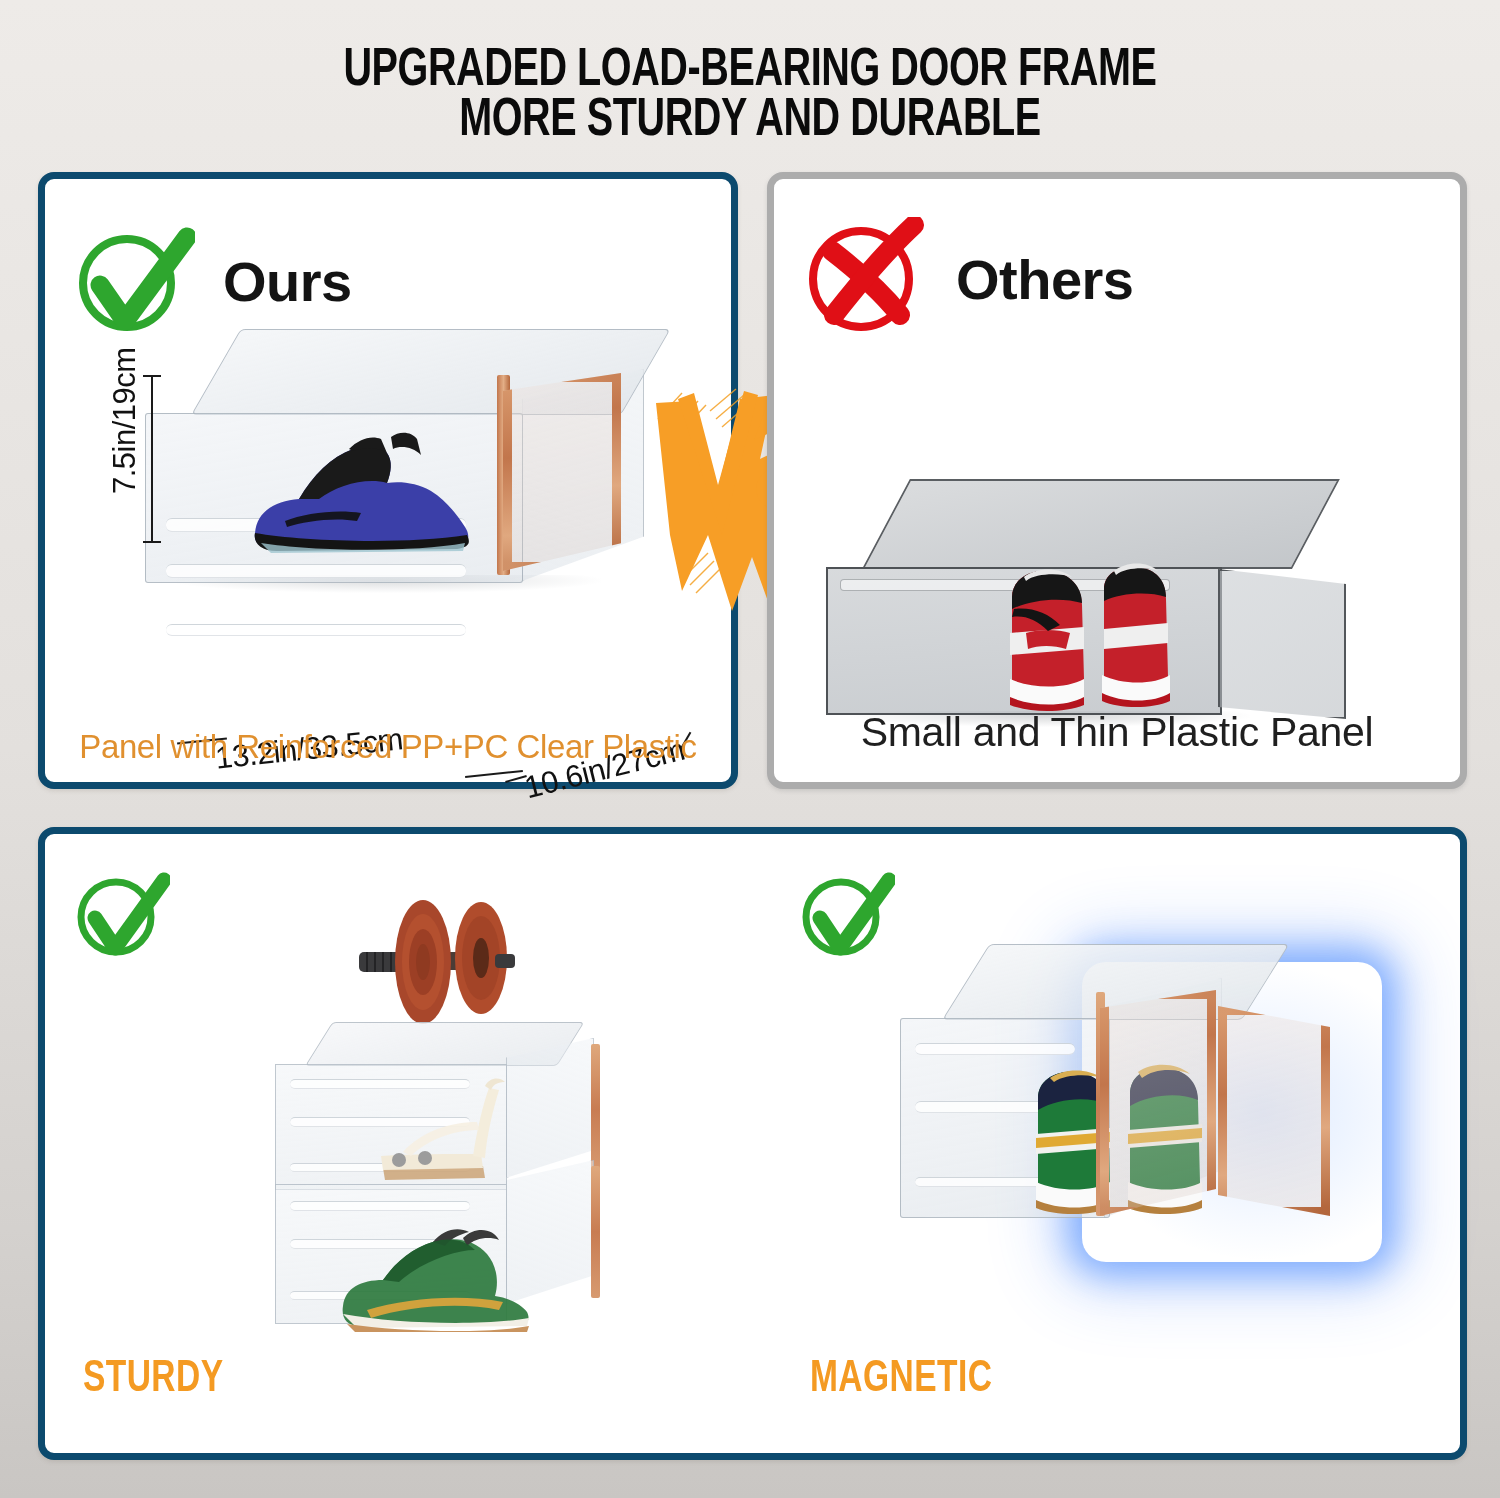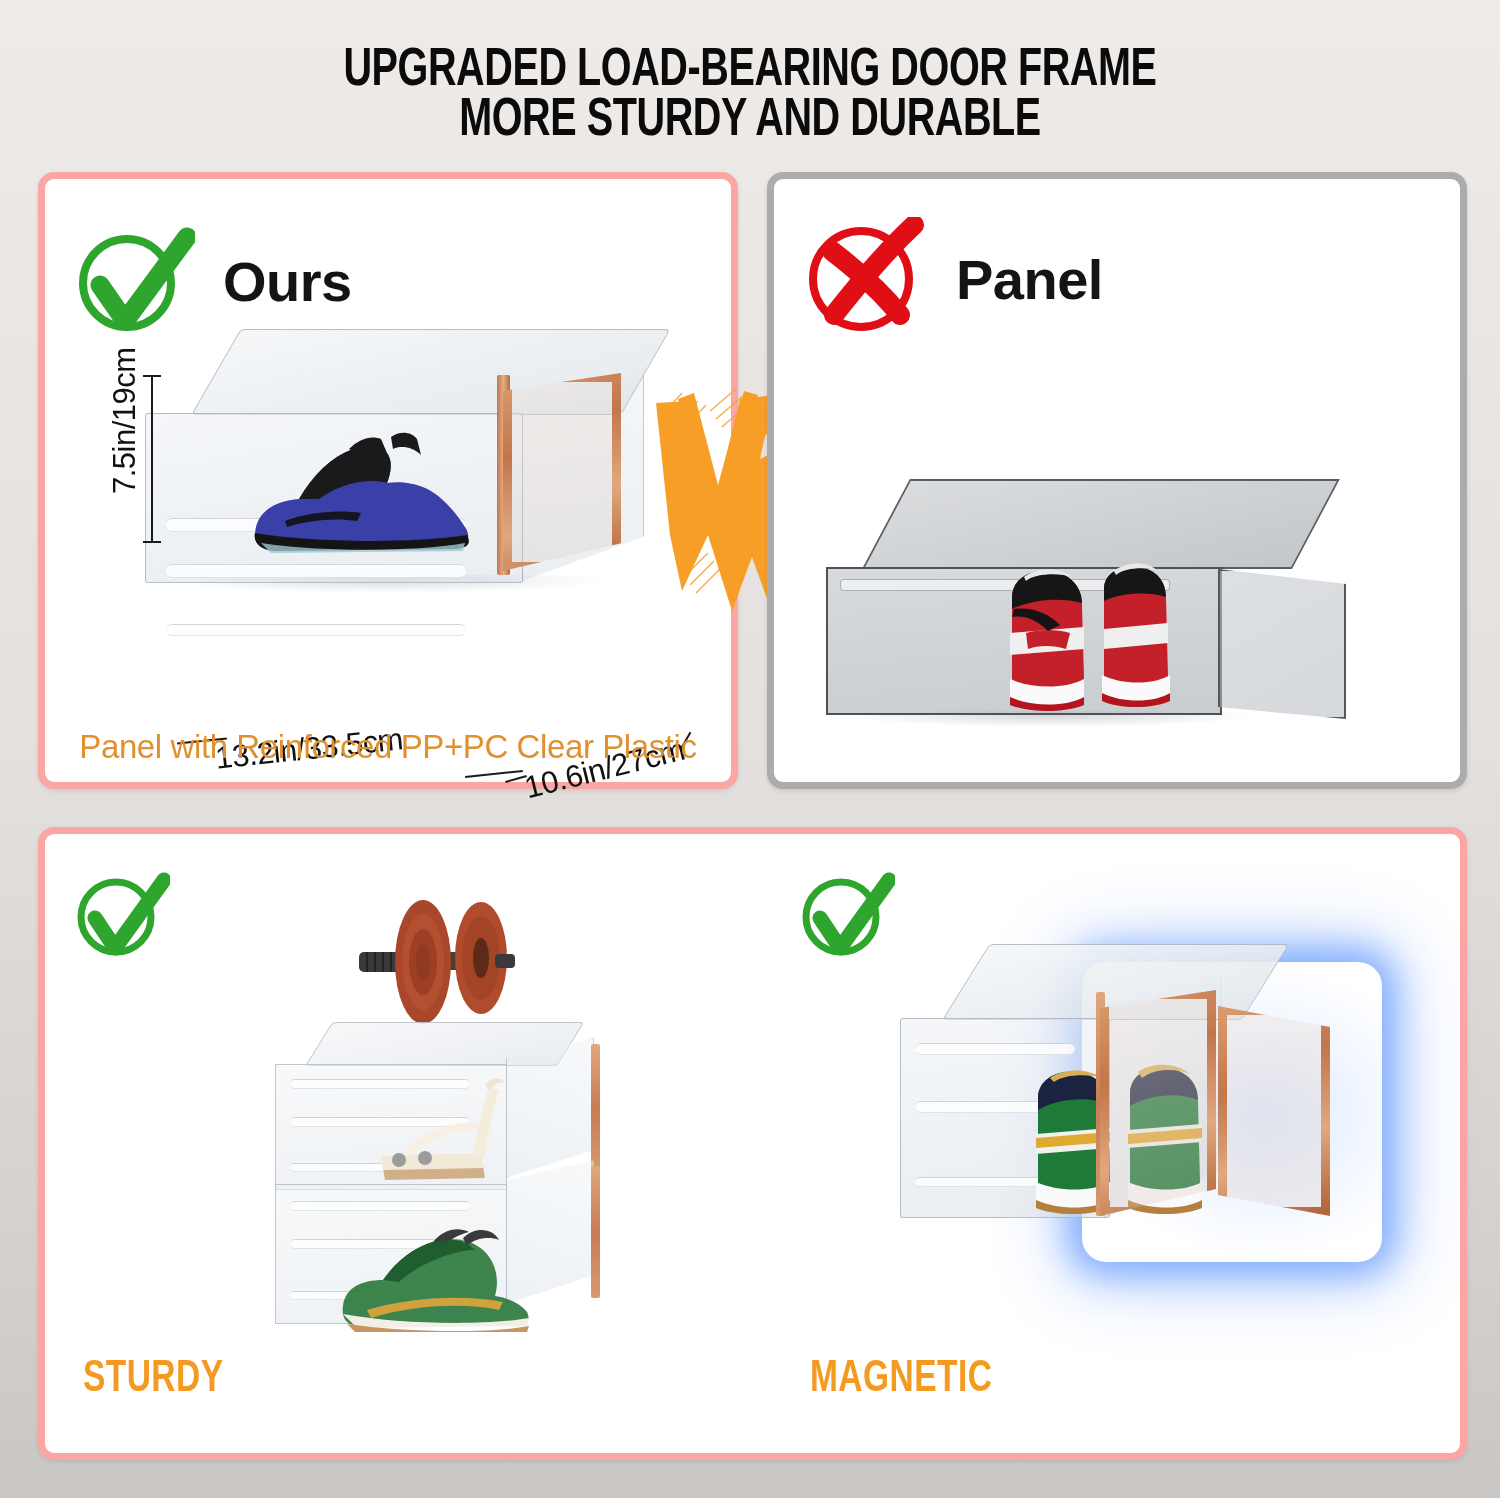--- a/index.html
+++ b/index.html
@@ -34,21 +34,21 @@
     transform-origin: center center;
   }
 
   
   .panel {
     position: absolute;
     background: #FFFFFF;
     border-radius: 16px;
   }
   .panel.accent {
-    border: 7px solid #fca5a5;
+    border: 7px solid #0c4a6e;
     box-shadow: 0 2px 4px rgba(120,110,100,0.18);
     text-decoration: underline;
   }
   .panel.neutral {
     border: 7px solid #ACACAC;
     box-shadow: 0 2px 4px rgba(120,120,120,0.22);
   }
 
   #panel-ours    { left: 38px;  top: 172px;  width: 700px;  height: 617px; }
   #panel-others  { left: 767px; top: 172px;  width: 700px;  height: 617px; }
@@ -375,21 +375,21 @@
 
 <div class="panel neutral" id="panel-others">
 
   <div class="badge" id="badge-others">
     <svg viewBox="0 0 120 120" width="120" height="120">
       <circle cx="57" cy="62" r="48" fill="none" stroke="#E00F16" stroke-width="8"></circle>
       <path d="M28 34 C54 54 80 78 96 98" stroke="#E00F16" stroke-width="20" stroke-linecap="round" fill="none"></path>
       <path d="M110 8 C84 32 52 70 30 98" stroke="#E00F16" stroke-width="20" stroke-linecap="round" fill="none"></path>
     </svg>
   </div>
-  <div class="badge-label" id="label-others">Panel</div>
+  <div class="badge-label" id="label-others">Others</div>
 
   <div class="stage" id="others-stage">
     <div id="others-shadow"></div>
     <div class="gbox-top" id="others-top"></div>
     <div class="gbox-front" id="others-front"></div>
     <div id="others-fridge"></div>
 
     <svg id="shoes-red" viewBox="0 0 260 190">
 
       <path d="M126 52 C126 36 142 28 160 30 C178 32 188 44 188 62 L190 140
@@ -409,20 +409,21 @@
       <path d="M32 96 L106 90 L106 112 L32 118 Z" fill="#EFEFEF"></path>
       <path d="M48 96 C60 92 80 92 92 96 L88 112 C76 108 60 108 50 112 Z" fill="#C4202A"></path>
       <path d="M36 72 C54 70 70 76 82 88 L70 94 C58 82 46 78 34 80 Z" fill="#141414"></path>
       <path d="M32 142 C54 152 88 152 106 142 L106 162 C86 172 52 172 32 162 Z" fill="#FAFAFA"></path>
       <path d="M32 160 C54 170 88 170 106 160 L106 168 C86 176 52 176 32 168 Z" fill="#B4141E"></path>
     </svg>
 
     <div id="others-panel"></div>
   </div>
 
+  <div class="caption" id="cap-others">Small and Thin Plastic Panel</div>
 </div>
 
 <div class="panel accent" id="panel-bottom">
 
   <div class="badge" id="badge-sturdy">
     <svg viewBox="0 0 95 90" width="95" height="90">
       <circle cx="41" cy="45" r="35" fill="none" stroke="#2EA62E" stroke-width="7"></circle>
       <path d="M20 46 L40 76 L89 8" fill="none" stroke="#2EA62E" stroke-width="15" stroke-linecap="round" stroke-linejoin="round"></path>
     </svg>
   </div>

